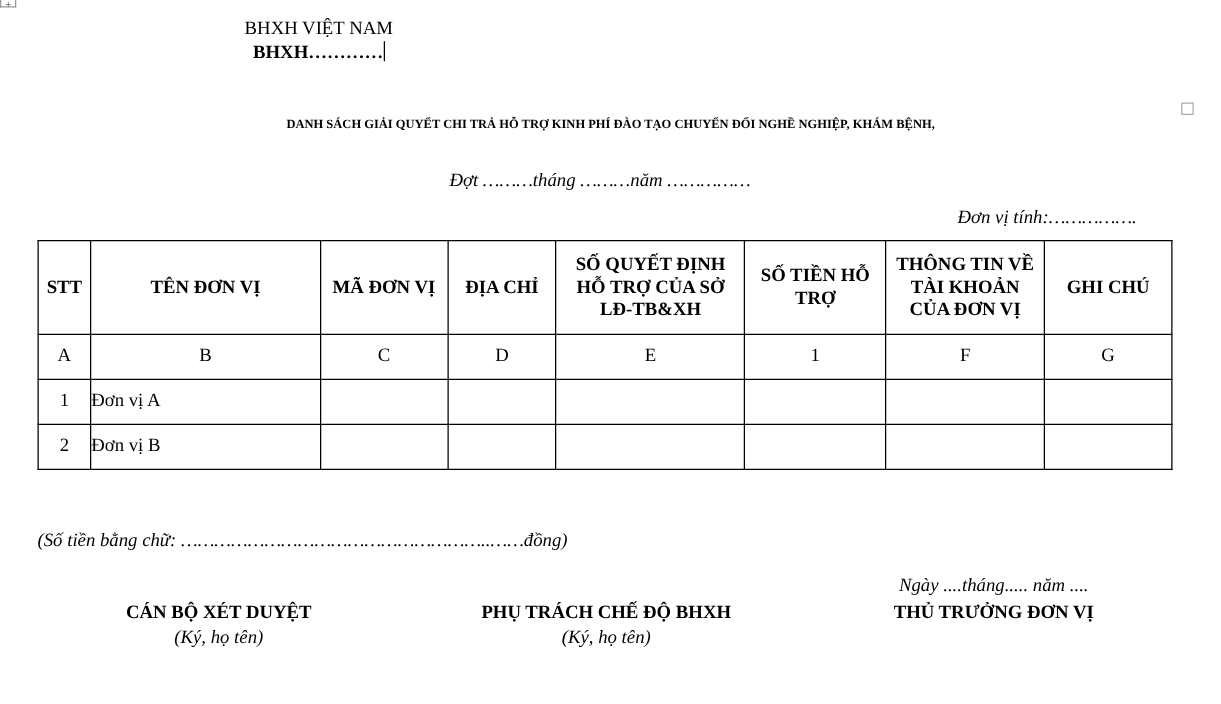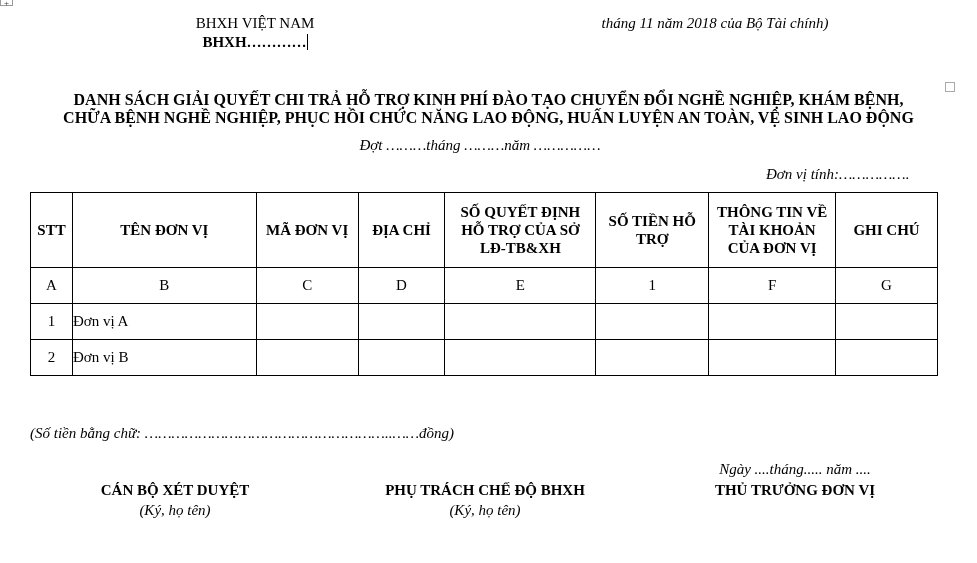--- a/index.html
+++ b/index.html
@@ -26,26 +26,24 @@
 
 <div class="abs move-handle">+</div>
 <div class="abs para-mark"></div>
 
 <div class="abs center" style="left:155px; top:14px; width:200px;">
   <div style="line-height:19px;">BHXH VIỆT NAM</div>
   <div class="bold" style="line-height:19px;"><span>BHXH…………</span><span class="cursor"></span></div>
 </div>
 
 <div class="abs center" style="left:500px; top:14px; width:430px;">
-  <div class="ital" style="line-height:19px;">tháng 11 năm 2018 của Bộ Tài chính)</div>
 </div>
 
-<div class="abs center bold" style="left:0; top:91px; width:977px; font-size:16px; line-height:18px;">
+<div class="abs center bold" style="left:0; top:91px; width:977px; font-size:10px; line-height:18px;">
   <div>DANH SÁCH GIẢI QUYẾT CHI TRẢ HỖ TRỢ KINH PHÍ ĐÀO TẠO CHUYỂN ĐỔI NGHỀ NGHIỆP, KHÁM BỆNH,</div>
-  <div>CHỮA BỆNH NGHỀ NGHIỆP, PHỤC HỒI CHỨC NĂNG LAO ĐỘNG, HUẤN LUYỆN AN TOÀN, VỆ SINH LAO ĐỘNG</div>
 </div>
 
 <div class="abs center ital" style="left:330px; top:137px; width:300px;">Đợt ………tháng ………năm ……………</div>
 
 <div class="abs ital" style="left:766px; top:166px; white-space:nowrap;">Đơn vị tính:…………….</div>
 
 <table class="main">
   <colgroup>
     <col style="width:42px">
       <col style="width:184px">

